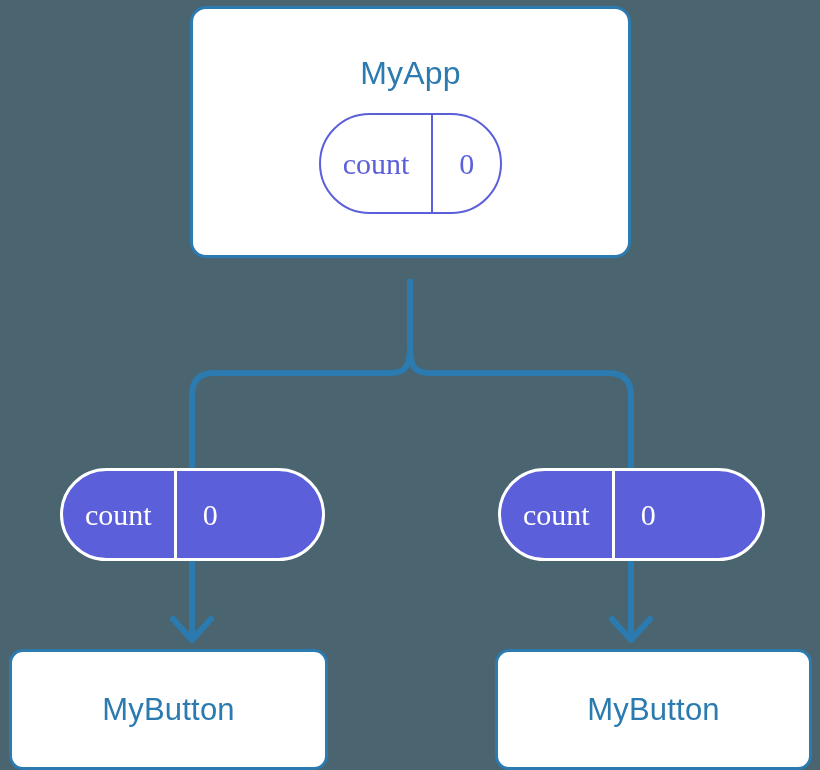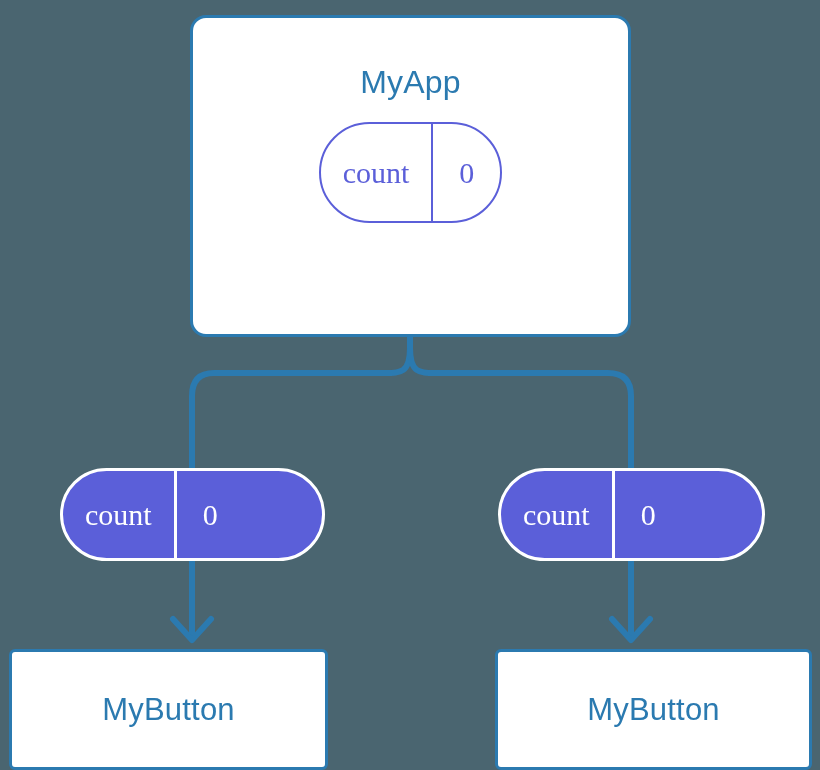--- a/index.html
+++ b/index.html
@@ -50,21 +50,21 @@
     color: #2b7ab0;
     font-size: 32px;
     line-height: 1;
     letter-spacing: 0.2px;
   }
 
   
   .leaf-card {
     background: #ffffff;
     border: 3px solid #2b7ab0;
-    border-radius: 6px;
+    border-radius: 14px;
     display: flex;
     align-items: center;
     justify-content: center;
   }
   .leaf-title {
     color: #2b7ab0;
     font-size: 31px;
     line-height: 1;
     letter-spacing: 0.2px;
   }
@@ -115,21 +115,21 @@
     padding: 0 22px;
   }
   .state-pill.filled .pill-value {
     color: #ffffff;
     font-size: 30px;
     border-left: 3px solid #ffffff;
     padding: 0 26px;
   }
 
   
-  #app-card      { left: 190px; top: 15px;  width: 441px; height: 322px; }
+  #app-card      { left: 190px; top: 6px;  width: 441px; height: 252px; }
   #app-title     { margin-top: 48px; }
   #app-state-pill{ margin-top: 24px; height: 101px; }
 
   #pill-left     { left: 60px;  top: 468px; width: 265px; height: 93px; }
   #pill-right    { left: 498px; top: 468px; width: 267px; height: 93px; }
 
   #button-left   { left: 9px;   top: 649px; width: 319px; height: 121px; }
   #button-right  { left: 495px; top: 649px; width: 317px; height: 121px; }
 </style>
 </head>

